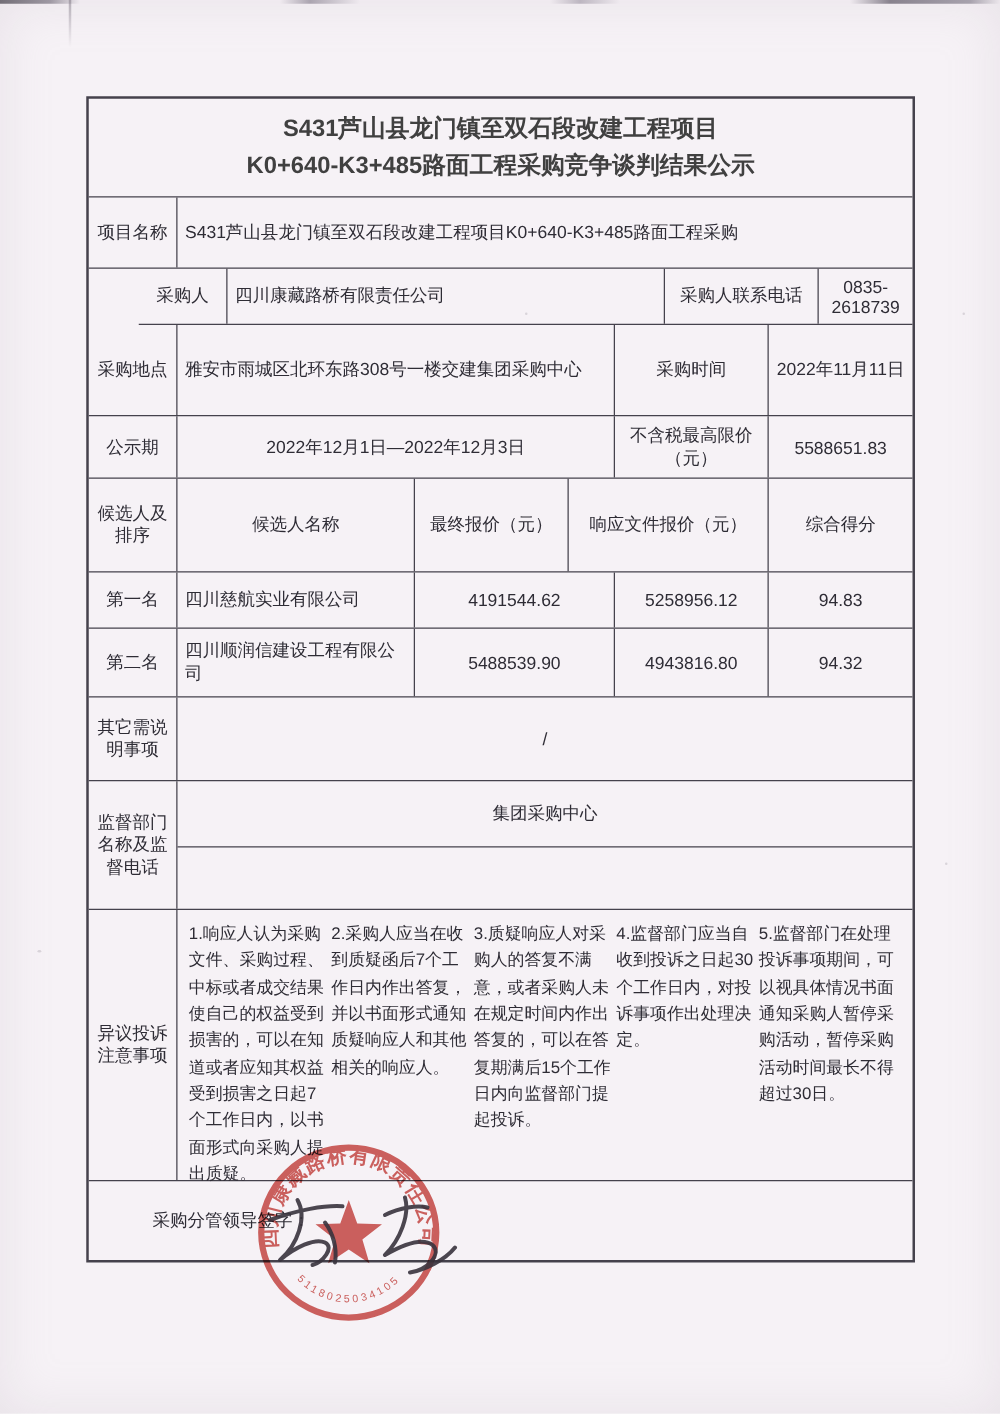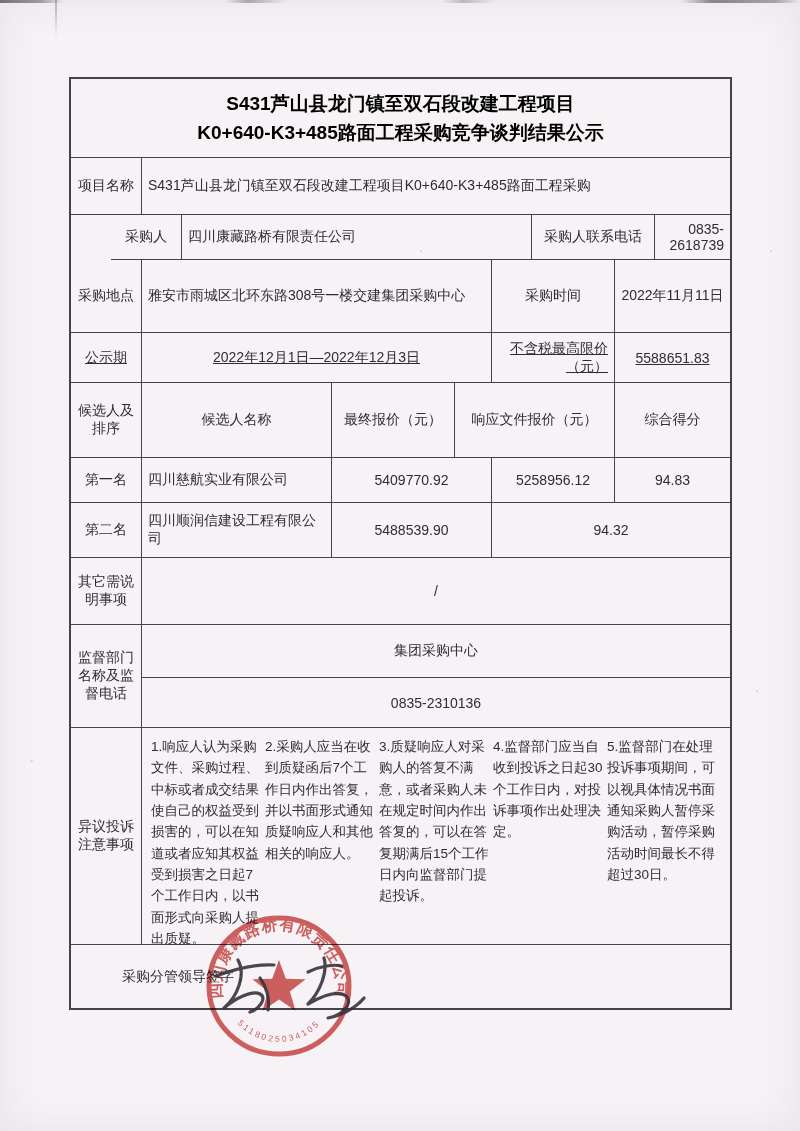--- a/index.html
+++ b/index.html
@@ -34,35 +34,35 @@
   .t {
     position:absolute; left:69px; top:77px; width:663px; height:933px;
     border:2px solid #45424c;
     background:transparent;
     font-size:14px;
   }
   .row { display:flex; border-bottom:1.5px solid #45424c; }
   .row:last-child { border-bottom:none;margin-left:44px; }
   .c { border-right:1.5px solid #45424c; display:flex; align-items:center; padding:4px 6px; }
   .c:last-child { border-right:none; }
-  .c.center { justify-content:center; text-align:right; }
+  .c.center { justify-content:center; text-align:center; }
   .c.left { justify-content:flex-start; text-align:left; }
   .w-label { width:71px; justify-content:center; text-align:center; padding:4px 5px; }
   .w-content { width:350px; }
   .w-sub { width:123px; }
   .w-val { flex:1; }
   .w-name { width:190px; }
   .w-resp { width:160px; }
 
   .title-row { height:79px; }
-  .title-cell { flex:1; flex-direction:column; justify-content:center; font-weight:bold; font-size:19px; line-height:1.55; text-align:center; color:#000000; }
+  .title-cell { flex:1; flex-direction:column; justify-content:center; font-weight:bold; font-size:19px; line-height:1.55; text-align:center; color:#404040; }
   .r-project { height:57px; }
   .r-purchaser { height:45px;margin-left:40px; }
   .r-location { height:73px; }
-  .r-publicity { height:50px;text-decoration:underline; }
+  .r-publicity { height:50px; }
   .r-candhead { height:75px; }
   .r-cand1 { height:45px; }
   .r-cand2 { height:55px; }
   .r-other { height:67px; }
   .r-supervision { height:103px; }
   .r-objection { height:217px; }
   .r-sign { height:63.5px; }
 
   .sup-col { flex:1; display:flex; flex-direction:column; padding:0; align-items:stretch; }
   .sup-sub { flex:1; display:flex; align-items:center; justify-content:center; }
@@ -136,42 +136,42 @@
       <div class="c w-label">候选人及排序</div>
       <div class="c w-name center">候选人名称</div>
       <div class="c w-sub center">最终报价（元）</div>
       <div class="c w-resp center">响应文件报价（元）</div>
       <div class="c w-val center">综合得分</div>
     </div>
 
     <div class="row r-cand1">
       <div class="c w-label">第一名</div>
       <div class="c w-name left">四川慈航实业有限公司</div>
-      <div class="c w-resp center">5409770.92</div>
+      <div class="c w-resp center">4191544.62</div>
       <div class="c w-sub center">5258956.12</div>
       <div class="c w-val center">94.83</div>
     </div>
 
     <div class="row r-cand2">
       <div class="c w-label">第二名</div>
       <div class="c w-name left">四川顺润信建设工程有限公司</div>
       <div class="c w-resp center">5488539.90</div>
+      <div class="c w-sub center">4943816.80</div>
       <div class="c w-val center">94.32</div>
     </div>
 
     <div class="row r-other">
       <div class="c w-label">其它需说明事项</div>
       <div class="c w-val center">/</div>
     </div>
 
     <div class="row r-supervision">
       <div class="c w-label">监督部门名称及监督电话</div>
       <div class="c sup-col">
         <div class="sup-sub">集团采购中心</div>
-        <div class="sup-sub">0835-2310136</div>
       </div>
     </div>
 
     <div class="row r-objection">
       <div class="c w-label">异议投诉注意事项</div>
       <div class="c obj-cell">
         <div class="obj-line">1.响应人认为采购文件、采购过程、中标或者成交结果使自己的权益受到损害的，可以在知道或者应知其权益受到损害之日起7个工作日内，以书面形式向采购人提出质疑。</div>
         <div class="obj-line">2.采购人应当在收到质疑函后7个工作日内作出答复，并以书面形式通知质疑响应人和其他相关的响应人。</div>
         <div class="obj-line">3.质疑响应人对采购人的答复不满意，或者采购人未在规定时间内作出答复的，可以在答复期满后15个工作日内向监督部门提起投诉。</div>
         <div class="obj-line">4.监督部门应当自收到投诉之日起30个工作日内，对投诉事项作出处理决定。</div>

